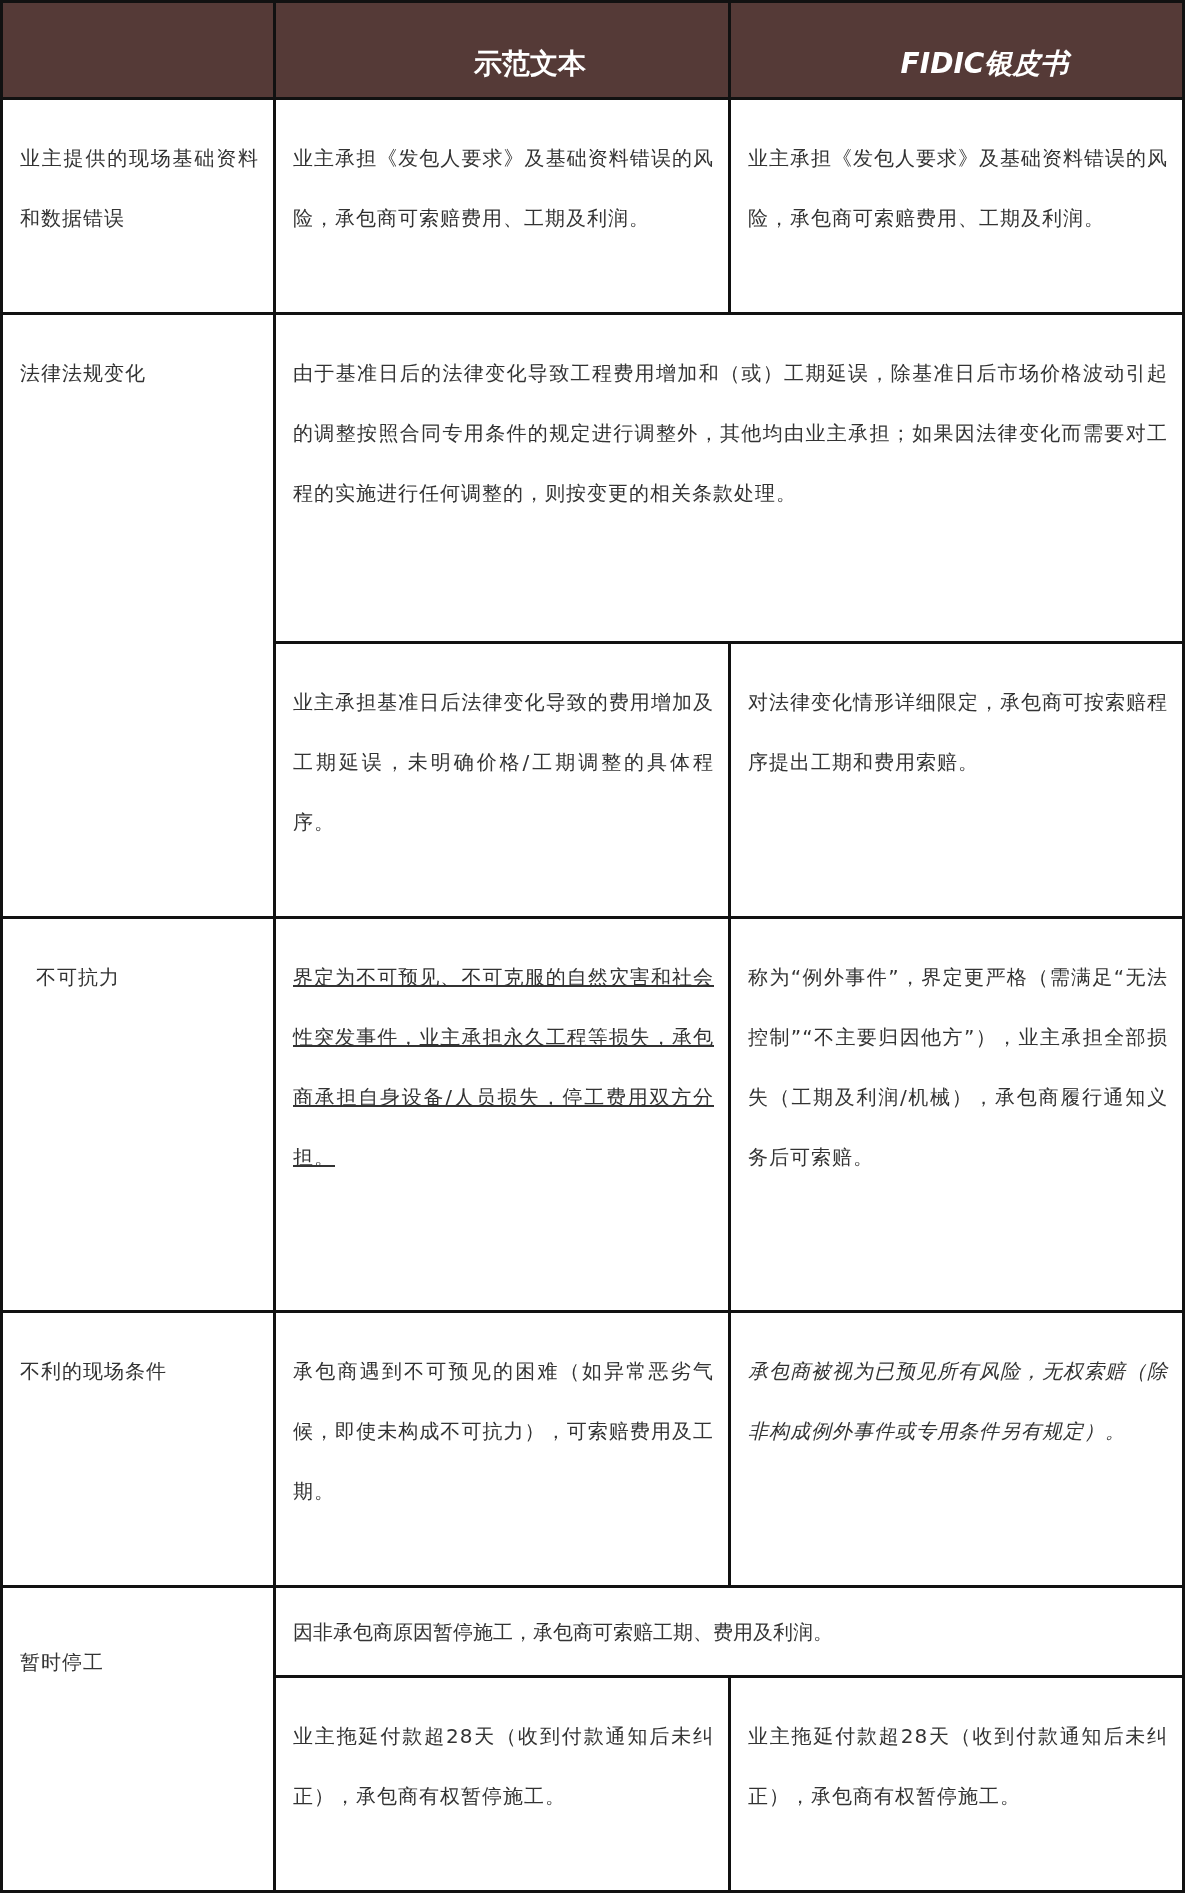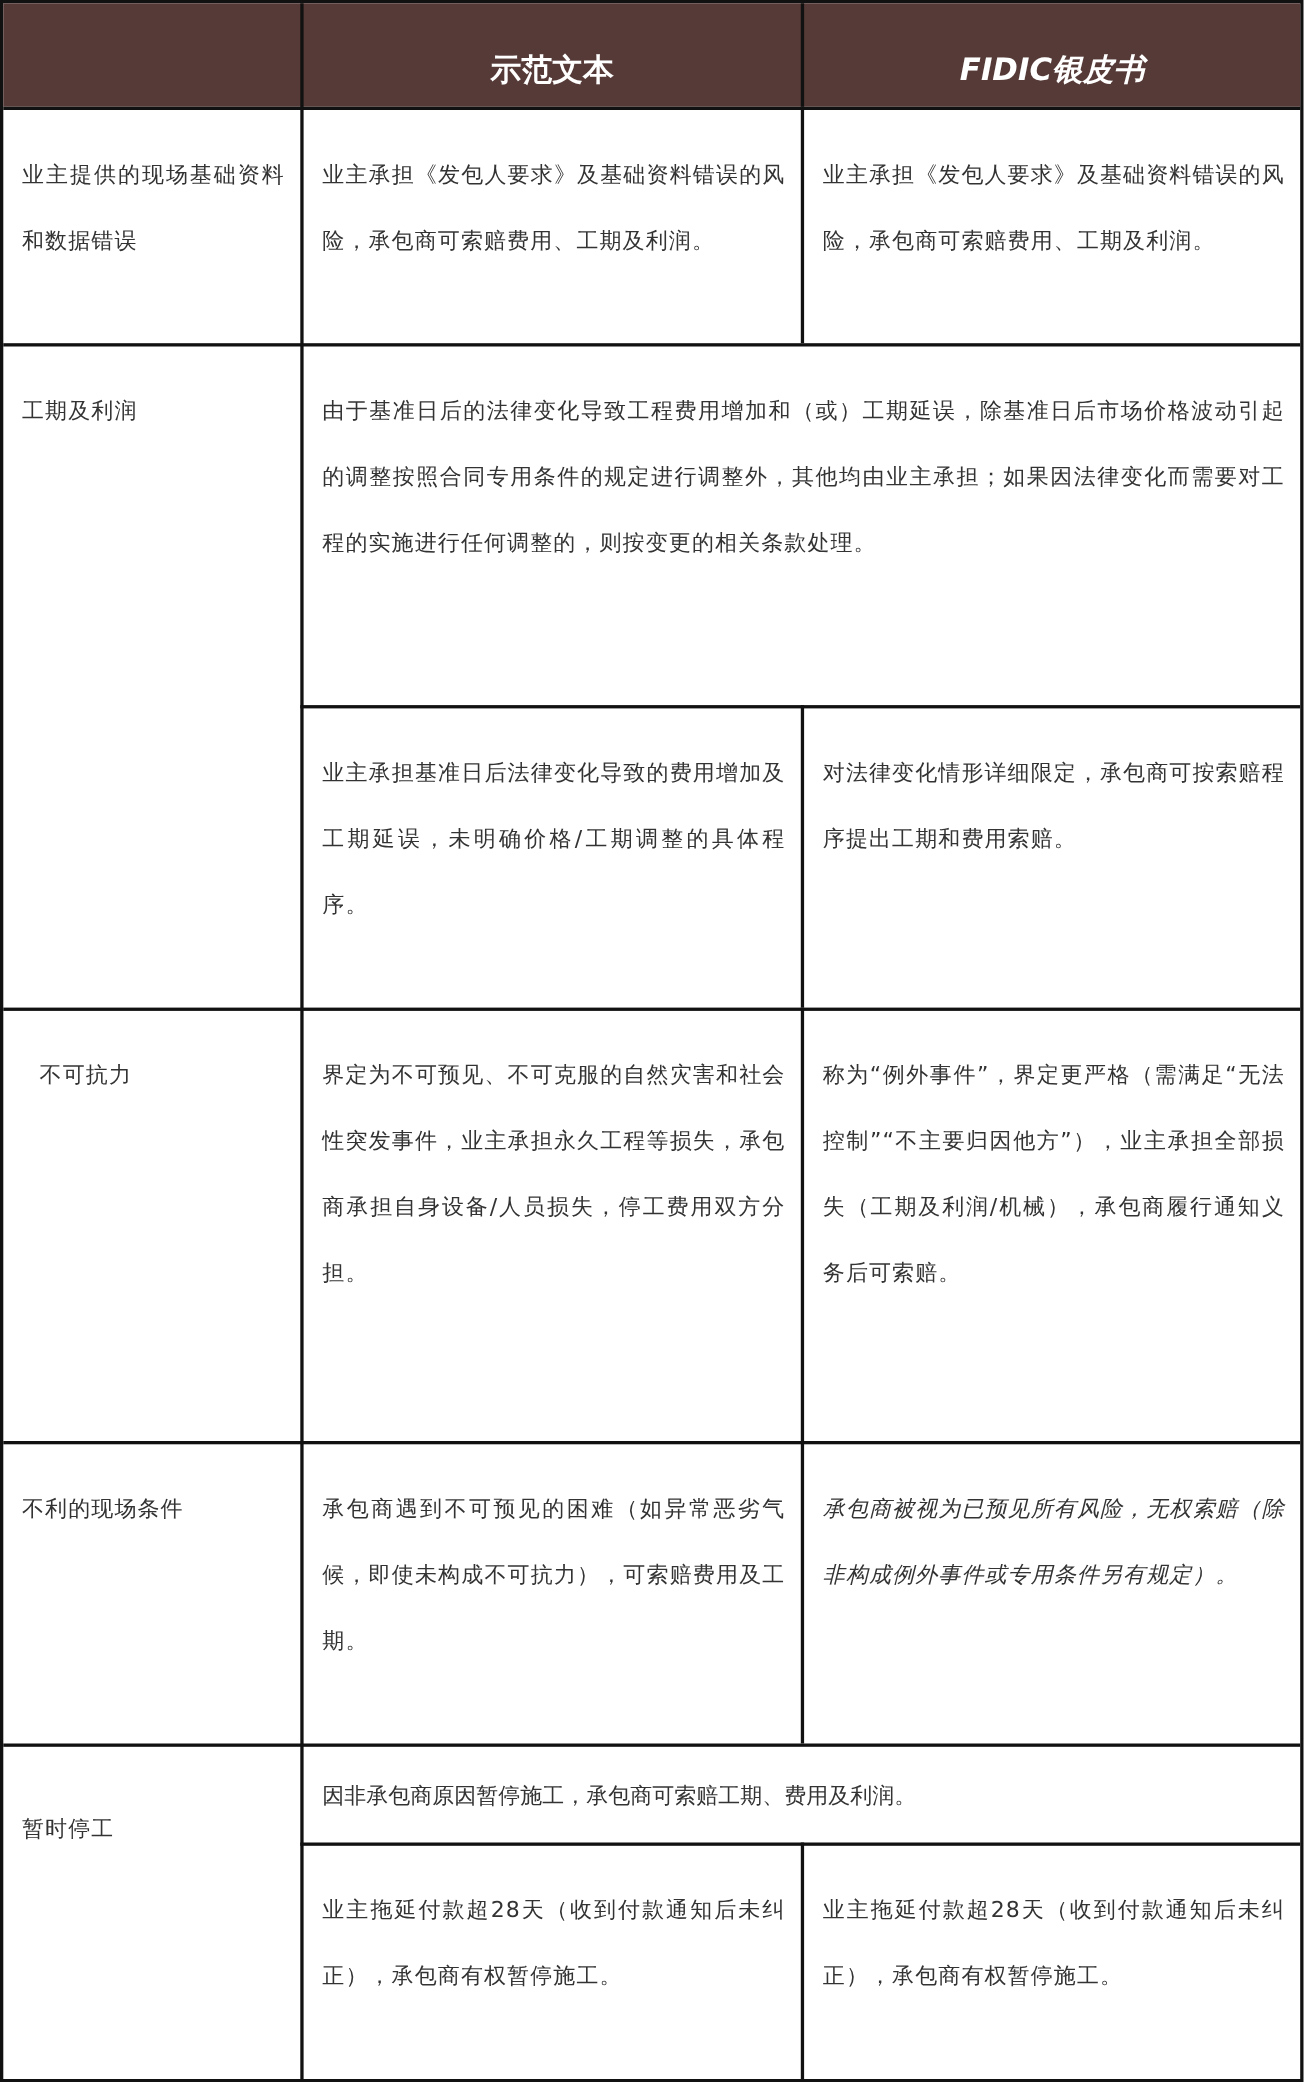--- a/index.html
+++ b/index.html
@@ -26,20 +26,21 @@
   .vline { position: absolute; width: 3px; background: #111; }
   .header {
     position: absolute; left: 0; top: 0; width: 1179px; height: 94px;
     background: #553a37;
   }
   .hcell {
     position: absolute; top: 0; height: 122px;
     display: flex; align-items: center; justify-content: center;
     color: #ffffff; font-weight: bold; font-size: 28px;
     font-family: "DejaVu Sans", "Liberation Sans", sans-serif;
+    padding-left: 28px;
   }
 </style>
 </head>
 <body>
 
 <div class="tbl">
 
   <div class="header">
     <div class="hcell" style="left:0;width:270px;"></div>
     <div class="hcell" style="left:273px;width:452px;">示范文本</div>
@@ -58,27 +59,27 @@
   <div class="hline" style="left:0;top:1307px;width:1179px;"></div>
   <div class="vline" style="left:725px;top:1307px;height:275px;"></div>
   <div class="hline" style="left:0;top:1582px;width:1179px;"></div>
   <div class="hline" style="left:270px;top:1672px;width:909px;"></div>
   <div class="vline" style="left:725px;top:1672px;height:215px;"></div>
 
   <div class="cell" style="left:0;top:97px;width:270px;">业主提供的现场基础资料和数据错误</div>
   <div class="cell" style="left:273px;top:97px;width:452px;">业主承担《发包人要求》及基础资料错误的风险，承包商可索赔费用、工期及利润。</div>
   <div class="cell" style="left:728px;top:97px;width:451px;">业主承担《发包人要求》及基础资料错误的风险，承包商可索赔费用、工期及利润。</div>
 
-  <div class="cell" style="left:0;top:312px;width:270px;">工期及利润</div>
+  <div class="cell" style="left:0;top:312px;width:270px;">法律法规变化</div>
   <div class="cell" style="left:273px;top:312px;width:906px;">由于基准日后的法律变化导致工程费用增加和（或）工期延误，除基准日后市场价格波动引起的调整按照合同专用条件的规定进行调整外，其他均由业主承担；如果因法律变化而需要对工程的实施进行任何调整的，则按变更的相关条款处理。</div>
   <div class="cell" style="left:273px;top:641px;width:452px;">业主承担基准日后法律变化导致的费用增加及工期延误，未明确价格/工期调整的具体程序。</div>
   <div class="cell" style="left:728px;top:641px;width:451px;">对法律变化情形详细限定，承包商可按索赔程序提出工期和费用索赔。</div>
 
   <div class="cell" style="left:16px;top:916px;width:326px;">不可抗力</div>
-  <div class="cell" style="left:273px;top:916px;width:452px;">界定为不可预见、不可克服的自然灾害和社会性突发事件，业主承担永久工程等损失，承包商承担自身设备/人员损失，停工费用双方分担。</div>
+  <div class="cell" style="left:273px;top:916px;width:452px;text-decoration:underline;">界定为不可预见、不可克服的自然灾害和社会性突发事件，业主承担永久工程等损失，承包商承担自身设备/人员损失，停工费用双方分担。</div>
   <div class="cell" style="left:728px;top:916px;width:451px;">称为“例外事件”，界定更严格（需满足“无法控制”“不主要归因他方”），业主承担全部损失（工期及利润/机械），承包商履行通知义务后可索赔。</div>
 
   <div class="cell" style="left:0;top:1310px;width:270px;">不利的现场条件</div>
   <div class="cell" style="left:273px;top:1310px;width:452px;">承包商遇到不可预见的困难（如异常恶劣气候，即使未构成不可抗力），可索赔费用及工期。</div>
   <div class="cell" style="left:728px;top:1310px;width:451px;font-style:italic;">承包商被视为已预见所有风险，无权索赔（除非构成例外事件或专用条件另有规定）。</div>
 
   <div class="cell" style="left:0;top:1585px;width:270px;margin-top:16px;">暂时停工</div>
   <div class="cell" style="left:273px;top:1585px;width:906px;padding-top:14px;letter-spacing:0;">因非承包商原因暂停施工，承包商可索赔工期、费用及利润。</div>
   <div class="cell" style="left:273px;top:1675px;width:452px;">业主拖延付款超28天（收到付款通知后未纠正），承包商有权暂停施工。</div>
   <div class="cell" style="left:728px;top:1675px;width:451px;">业主拖延付款超28天（收到付款通知后未纠正），承包商有权暂停施工。</div>

